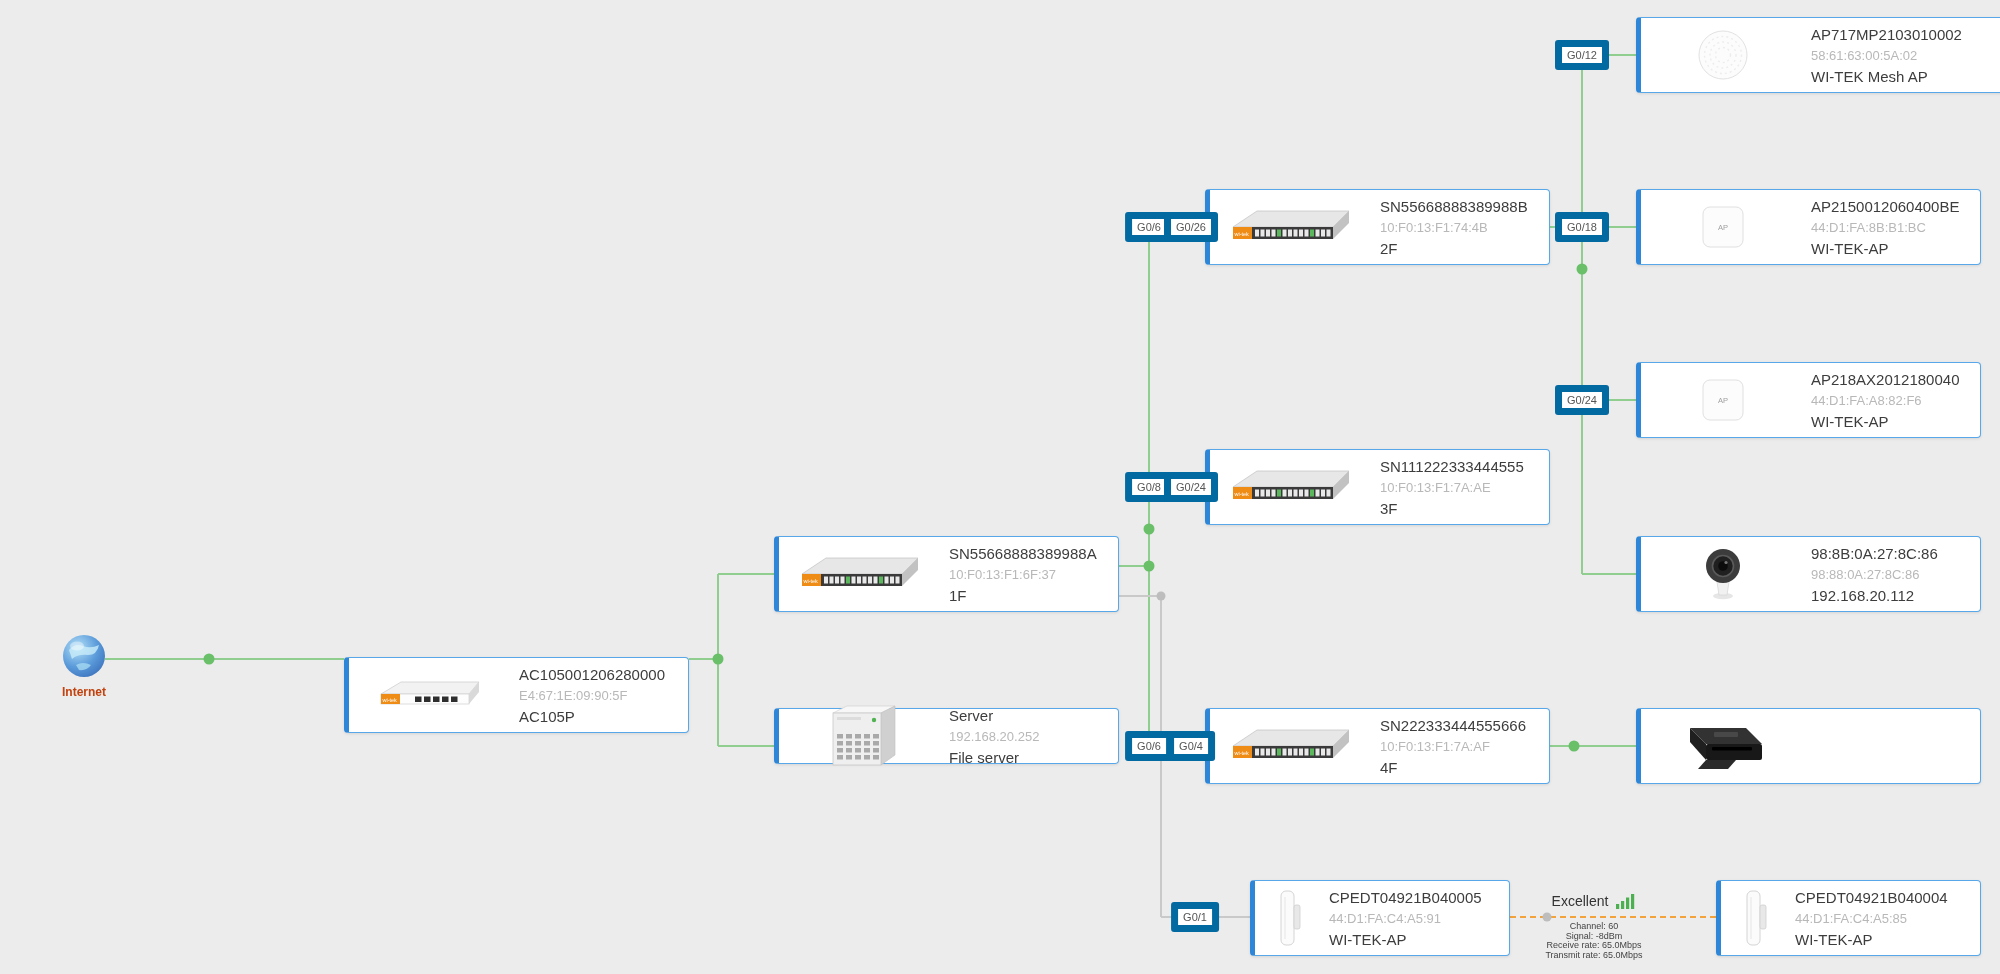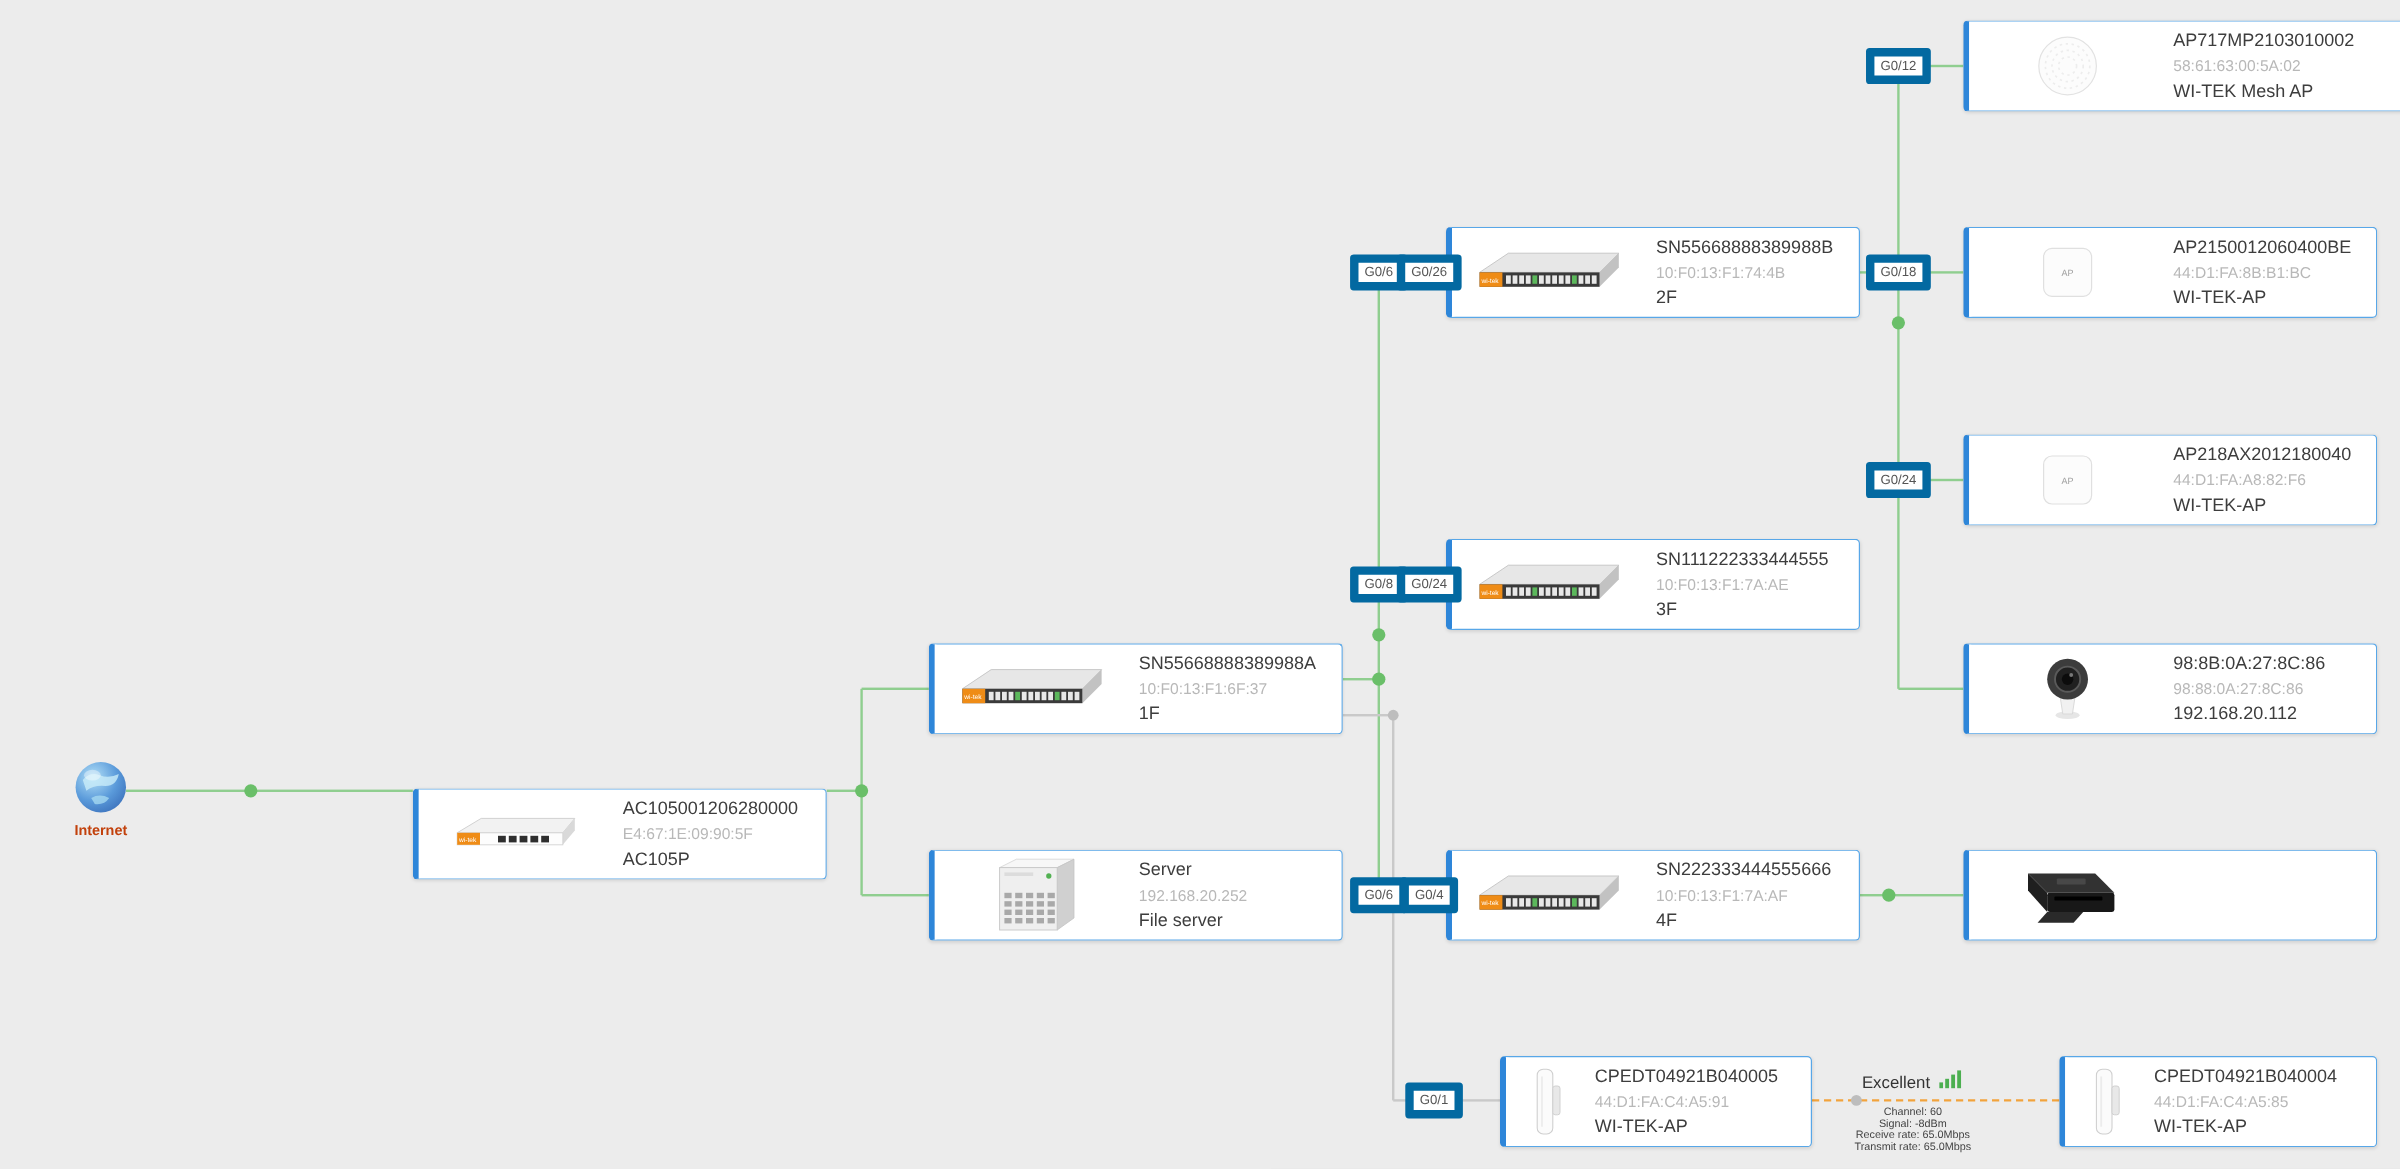--- a/index.html
+++ b/index.html
@@ -29,21 +29,21 @@
 
   .port { position:absolute; transform:translate(-50%,-50%); background:#fff;
           border:7px solid #0369a1; border-radius:3px; font-size:11px; color:#555;
           padding:1px 5px; z-index:4; white-space:nowrap; line-height:14px; }
 
   .internet-node { position:absolute; left:39px; top:633px; width:90px; text-align:center; z-index:3; cursor:pointer; }
   .internet-node svg { display:block; margin:0 auto; }
   .internet-label { margin-top:6px; font-size:12px; color:#c2410c;font-weight:bold; }
 
   .wl { position:absolute; left:1519px; top:893px; width:150px; text-align:center; z-index:4; }
-  .wl-quality-row { display:flex; align-items:center; justify-content:center; gap:8px; height:17px; }
+  .wl-quality-row { display:flex; justify-content:center; gap:8px; height:17px; }
   .wl-quality { font-size:14px; color:#333; }
   .wl-details { margin-top:12px; font-size:9px; color:#444; }
   .wl-details div { line-height:9.5px; }
 </style>
 </head>
 <body>
 
 <div id="canvas">
   <div id="layers">
       <div class="link green" style="left: 105px; top: 658px; width: 239px; height: 2px;"></div>
@@ -118,21 +118,21 @@
             <rect x="90.0" y="21.5" width="4" height="7" fill="#e8e8e8"></rect>
             <rect x="95.5" y="21.5" width="4" height="7" fill="#e8e8e8"></rect>
           </svg>
         </div>
         <div class="card-text">
           <div class="t1">SN55668888389988A</div>
           <div class="t2">10:F0:13:F1:6F:37</div>
           <div class="t3">1F</div>
         </div>
       </div>
-      <div class="card" style="left: 774px; top: 708px; width: 345px; height: 76px; padding-left: 34px;">
+      <div class="card" style="left: 774px; top: 708px; width: 345px; height: 56px; padding-left: 34px;">
         <div class="card-icon">
           <svg width="84" height="66" viewBox="0 0 84 66">
       <polygon points="14,10 28,3 76,3 62,10" fill="#f7f7f7" stroke="#cfcfcf" stroke-width="0.6"></polygon>
       <polygon points="62,10 76,3 76,52 62,62" fill="#d0d0d0" stroke="#c0c0c0" stroke-width="0.6"></polygon>
       <rect x="14" y="10" width="48" height="52" fill="#efefef" stroke="#c8c8c8" stroke-width="0.8"></rect>
       <rect x="18" y="14" width="24" height="3" fill="#dcdcdc"></rect>
       <circle cx="55" cy="17" r="2.2" fill="#52b152"></circle>
       <rect x="18" y="31" width="6" height="4.5" fill="#a9a9a9"></rect>
             <rect x="27" y="31" width="6" height="4.5" fill="#a9a9a9"></rect>
             <rect x="36" y="31" width="6" height="4.5" fill="#a9a9a9"></rect>

